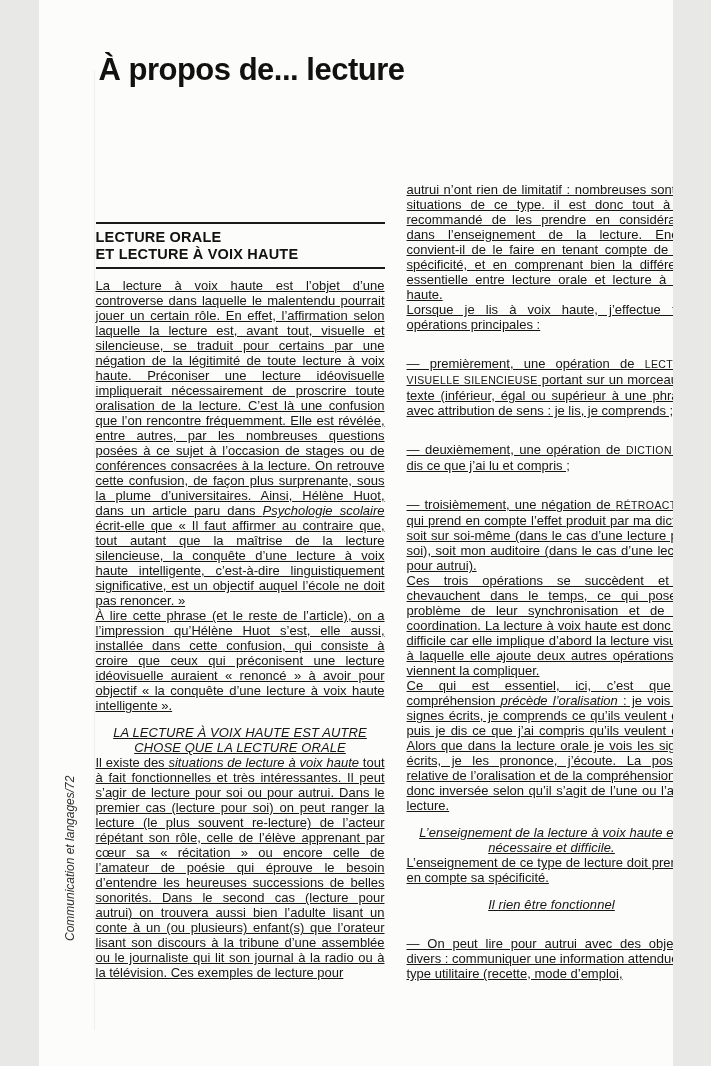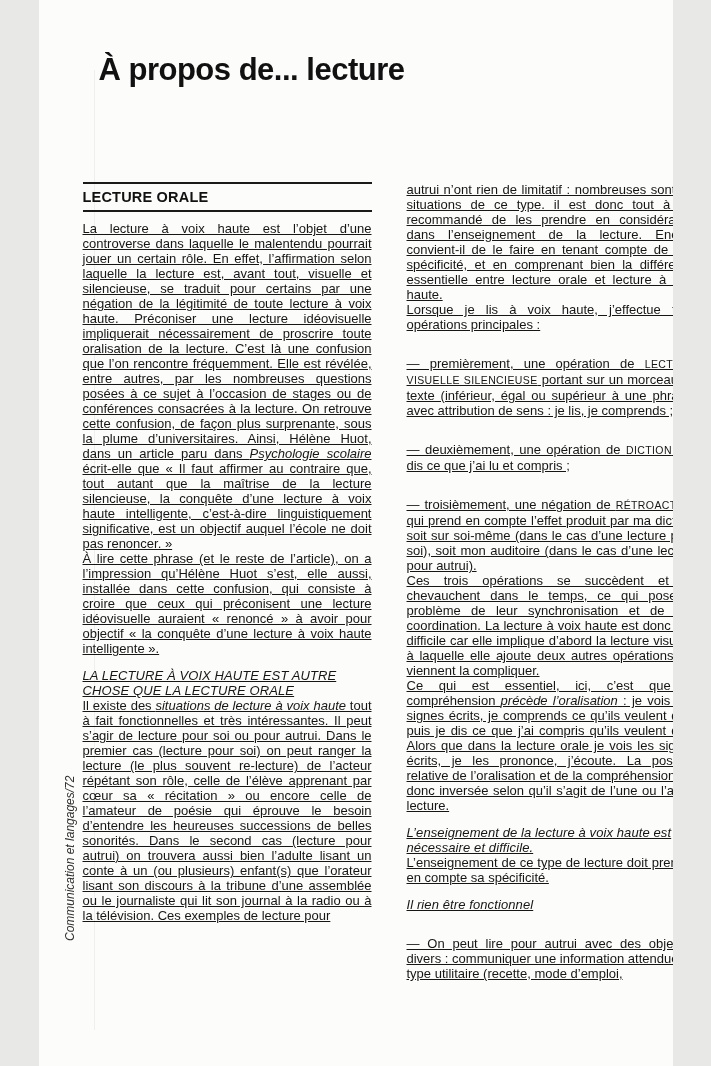--- a/index.html
+++ b/index.html
@@ -15,53 +15,54 @@
   .page-title{
     position:absolute;left:60px;top:52px;margin:0;
     font-size:31px;font-weight:700;letter-spacing:-0.5px;color:#111;
   }
   .vtext{
     position:absolute;left:24px;top:745px;height:196px;
     writing-mode:vertical-rl;transform:rotate(180deg);
     font-style:italic;font-size:12px;color:#2e2e2e;white-space:nowrap;
   }
   .col{position:absolute;top:182px;}
-  .col-left{left:44px;width:289px;}
+  .col-left{left:57px;width:289px;margin-top:40px;}
   .col-right{left:368px;width:290px;}
   .section-head{
     border-top:2px solid #1a1a1a;border-bottom:2px solid #1a1a1a;
     padding:5px 0 4px 0;margin:0 0 9px 0;
     font-size:14.5px;font-weight:700;line-height:17px;letter-spacing:0.2px;color:#111;
   }
   .blocks p{
     margin:0;font-size:13px;line-height:15px;text-align:justify;
     hyphens:auto;-webkit-hyphens:auto;color:#161616;text-decoration:underline;
   }
   .blocks p.subhead{
-    font-style:italic;text-align:left;letter-spacing:0.1px;
+    font-style:italic;text-align:center;letter-spacing:0.1px;
   }
   .blocks .mt1{margin-top:24px;}
   .blocks .mt2{margin-top:12px;}
   .seg-italic{font-style:italic;}
   .seg-caps{font-size:10.5px;letter-spacing:0.4px;}
 </style>
 </head>
 <body>
 
 <div class="page">
 
   <div class="fold-line"></div>
 
   <h1 class="page-title">À propos de... lecture</h1>
 
   <div class="vtext">Communication et langages/72</div>
 
   <div class="col col-left">
     <div class="section-head">
       <div>LECTURE ORALE</div>
+      <div>ET LECTURE À VOIX HAUTE</div>
     </div>
     <div class="blocks">
         <p><span>La lecture à voix haute est l’objet d’une controverse dans laquelle le malentendu pourrait jouer un certain rôle. En effet, l’affirmation selon laquelle la lecture est, avant tout, visuelle et silencieuse, se traduit pour certains par une négation de la légitimité de toute lecture à voix haute. Préconiser une lecture idéovisuelle impliquerait nécessairement de proscrire toute oralisation de la lecture. C’est là une confusion que l’on rencontre fréquemment. Elle est révélée, entre autres, par les nombreuses questions posées à ce sujet à l’occasion de stages ou de conférences consacrées à la lecture. On retrouve cette confusion, de façon plus surprenante, sous la plume d’universitaires. Ainsi, Hélène Huot, dans un article paru dans </span><span class="seg-italic">Psychologie scolaire</span><span> écrit-elle que « Il faut affirmer au contraire que, tout autant que la maîtrise de la lecture silencieuse, la conquête d’une lecture à voix haute intelligente, c’est-à-dire linguistiquement significative, est un objectif auquel l’école ne doit pas renoncer. »</span></p>
         <p><span>À lire cette phrase (et le reste de l’article), on a l’impression qu’Hélène Huot s’est, elle aussi, installée dans cette confusion, qui consiste à croire que ceux qui préconisent une lecture idéovisuelle auraient « renoncé » à avoir pour objectif « la conquête d’une lecture à voix haute intelligente ».</span></p>
         <p class="subhead mt2"><span>LA LECTURE À VOIX HAUTE EST AUTRE CHOSE QUE LA LECTURE ORALE</span></p>
         <p><span>Il existe des </span><span class="seg-italic">situations de lecture à voix haute</span><span> tout à fait fonctionnelles et très intéressantes. Il peut s’agir de lecture pour soi ou pour autrui. Dans le premier cas (lecture pour soi) on peut ranger la lecture (le plus souvent re-lecture) de l’acteur répétant son rôle, celle de l’élève apprenant par cœur sa « récitation » ou encore celle de l’amateur de poésie qui éprouve le besoin d’entendre les heureuses successions de belles sonorités. Dans le second cas (lecture pour autrui) on trouvera aussi bien l’adulte lisant un conte à un (ou plusieurs) enfant(s) que l’orateur lisant son discours à la tribune d’une assemblée ou le journaliste qui lit son journal à la radio ou à la télévision. Ces exemples de lecture pour</span></p>
       </div>
   </div>
 
   <div class="col col-right">

